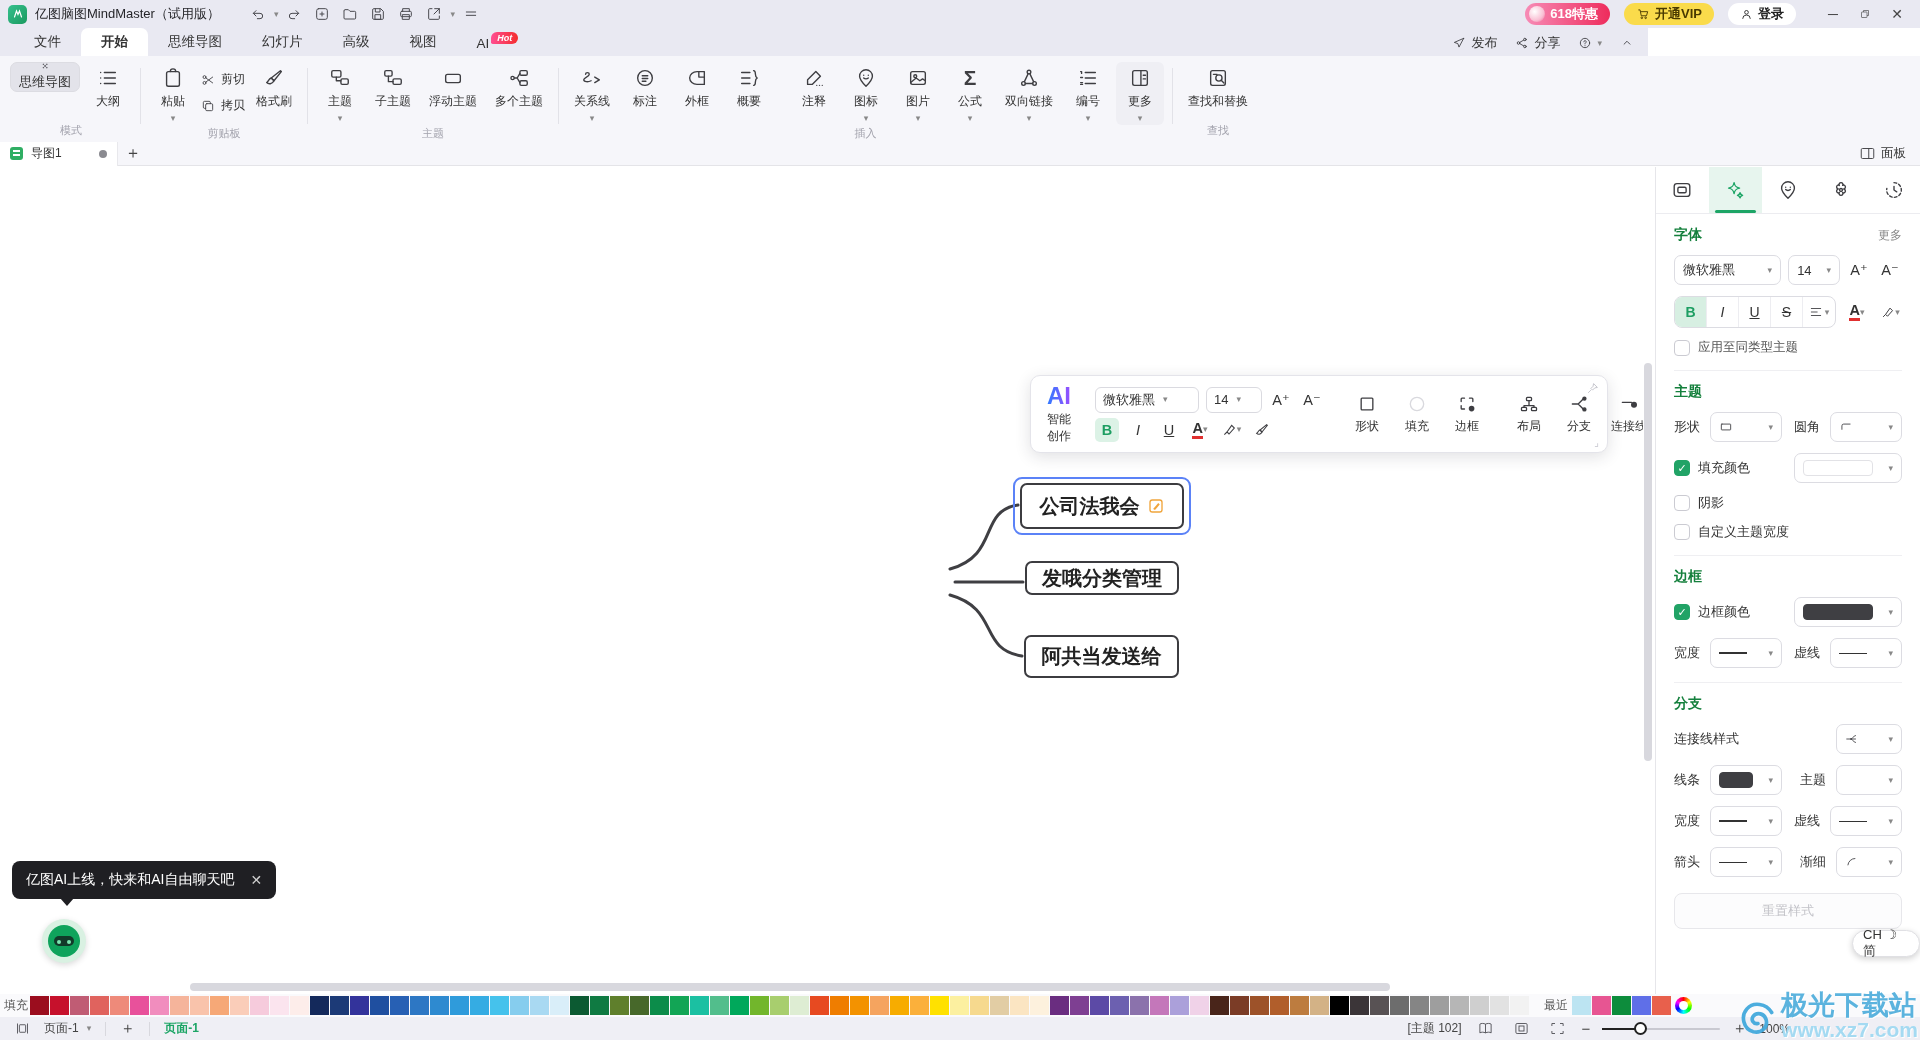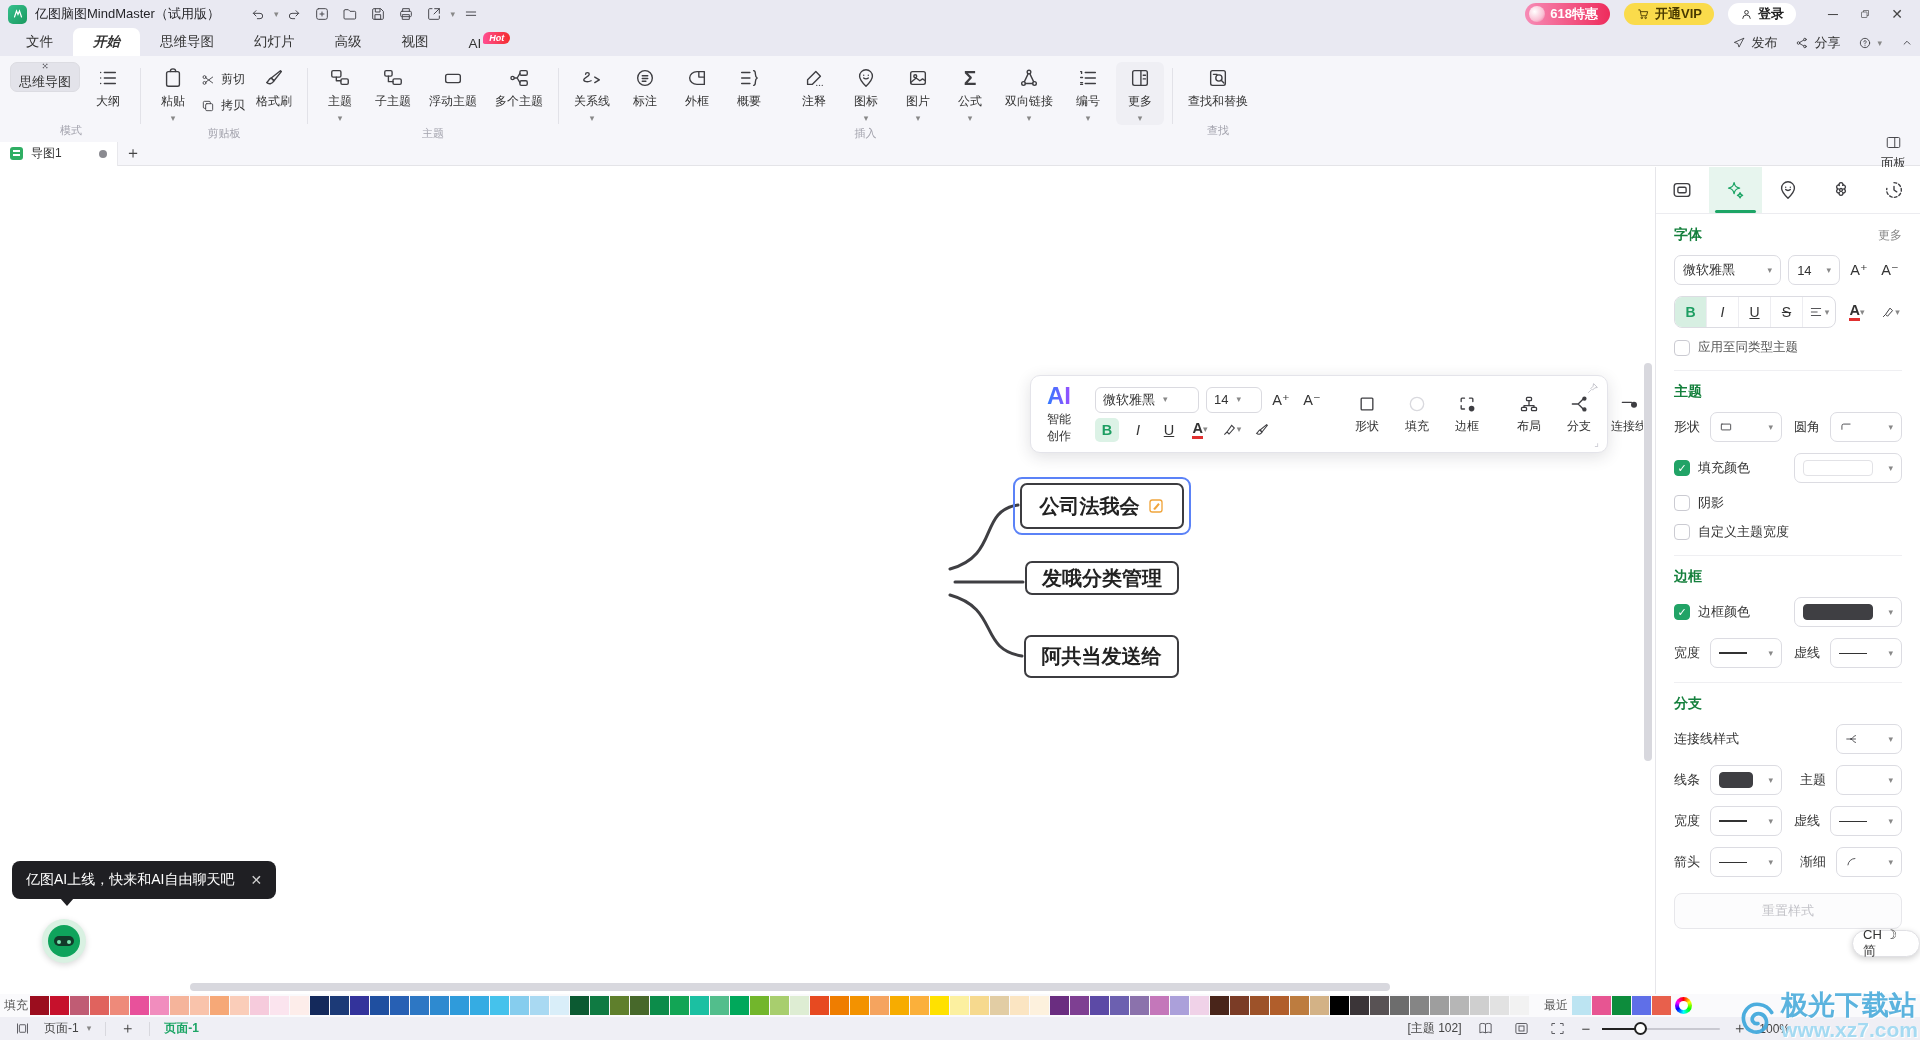--- a/index.html
+++ b/index.html
@@ -24,23 +24,23 @@
   .promo-flower { width:16px; height:16px; border-radius:50%; background:radial-gradient(circle at 35% 35%,#fff,#F9C0D4 60%,#F06292); }
   .vip-btn { height:22px; border-radius:11px; background:#FADB4B; color:#4A3A00; font-weight:bold; font-size:13px; display:flex; align-items:center; gap:5px; padding:0 12px; }
   .vip-btn svg { width:14px; height:14px; stroke:#4A3A00; fill:none; stroke-width:1.6; }
   .login-btn { height:22px; border-radius:11px; background:#fff; color:#222; font-weight:bold; font-size:13px; display:flex; align-items:center; gap:5px; padding:0 12px; }
   .login-btn svg { width:13px; height:13px; stroke:#222; fill:none; stroke-width:1.6; }
   .win-ctl { display:flex; align-items:center; gap:2px; margin-left:8px; }
   .win-btn { width:30px; height:24px; display:flex; align-items:center; justify-content:center; color:#444; font-size:14px; }
   .win-btn svg { width:12px; height:12px; stroke:#444; fill:none; stroke-width:1.3; }
 
   
-  #menubar { top:28px; left:0; width:1920px; height:28px; background:#E9E9F2; display:flex; align-items:flex-end; padding:0 6px; }
+  #menubar { top:28px; left:0; width:1648px; height:28px; background:#E9E9F2; display:flex; align-items:flex-end; padding:0 14px; }
   .mtab { padding:5px 20px; font-size:13.5px; color:#333; }
-  .mtab.active { background:#fff; border-radius:7px 7px 0 0; font-weight:bold;font-style:italic; }
+  .mtab.active { background:#fff; border-radius:7px 7px 0 0; font-weight:bold; }
   .mtab-ai { display:flex; align-items:flex-start; gap:2px; padding:5px 14px 5px 20px; }
   .hot-badge { background:linear-gradient(90deg,#FF4E92,#F42D2D); color:#fff; font-size:9px; font-style:italic; font-weight:bold; border-radius:7px 7px 7px 2px; padding:1px 6px; transform:translateY(-4px); }
   .menu-right { margin-left:auto; display:flex; align-items:center; gap:18px; padding-bottom:4px; font-size:13px; color:#333; }
   .mr-item { display:flex; align-items:center; gap:5px; }
   .mr-item svg { width:14px; height:14px; stroke:#3E3E42; fill:none; stroke-width:1.5; stroke-linecap:round; stroke-linejoin:round; }
 
   
   #ribbon { top:56px; left:0; width:1920px; height:86px; background:#F6F6FA; display:flex; align-items:stretch; padding:4px 4px 0; }
   .rg { display:flex; flex-direction:column; align-items:center; padding:2px 6px 0; }
   .rg-items { display:flex; align-items:flex-start; gap:4px; min-height:60px; }
@@ -55,21 +55,21 @@
   .sigma { font-size:21px; font-weight:bold; color:#3E3E42; line-height:22px; }
 
   
   #tabbar { top:142px; left:0; width:1920px; height:24px; background:#F6F6FA; border-bottom:1px solid #E4E4E8; display:flex; align-items:center; }
   .doc-tab { width:118px; height:24px; background:#fff; display:flex; align-items:center; gap:8px; padding:0 10px; border-right:1px solid #E8E8EC; }
   .doc-ic { width:13px; height:13px; border-radius:3px; background:#2FAE63; position:relative; }
   .doc-ic::after { content:""; position:absolute; left:3px; top:3px; right:3px; height:2px; background:#fff; box-shadow:0 4px 0 #fff; }
   .doc-label { font-size:12px; color:#333; }
   .dirty-dot { width:8px; height:8px; border-radius:50%; background:#8A8A90; margin-left:auto; }
   .newtab-btn { width:30px; height:24px; display:flex; align-items:center; justify-content:center; font-size:16px; color:#444; }
-  .panel-btn { margin-left:auto; display:flex; align-items:center; gap:6px; padding:0 14px; font-size:12.5px; color:#333;flex-direction:column; }
+  .panel-btn { margin-left:auto; display:flex; align-items:center; gap:6px; padding:0 14px; font-size:12.5px; color:#333; }
   .panel-btn svg { width:15px; height:13px; stroke:#3E3E42; fill:none; stroke-width:1.5; }
 
   
   #main { top:167px; left:0; width:1920px; height:827px; }
   #canvas { position:absolute; left:0; top:0; width:1643px; height:827px; background:#fff; overflow:hidden; }
   #vscroll { position:absolute; left:1643px; top:0; width:10px; height:827px; }
   #vscroll .thumb { position:absolute; left:1px; top:196px; width:8px; height:398px; border-radius:4px; background:#D8D8DE; }
   #sidebar { position:absolute; left:1655px; top:0; width:265px; height:827px; background:#fff; border-left:1px solid #E6E6EA; overflow:hidden; }
 
   

